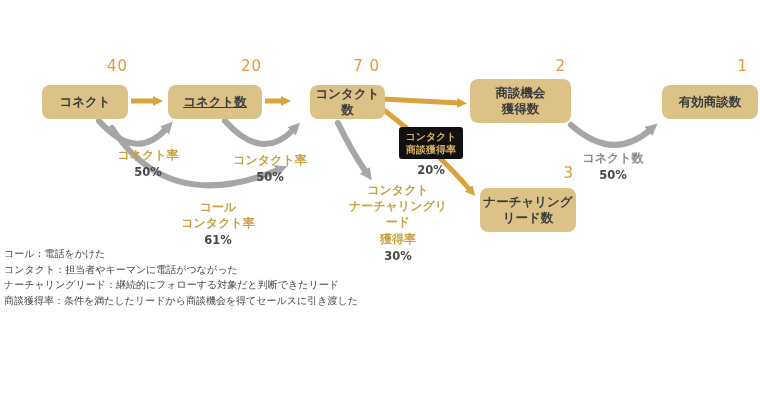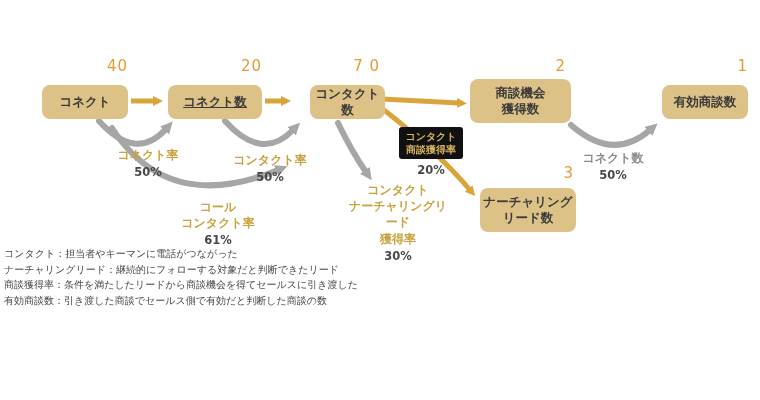--- a/index.html
+++ b/index.html
@@ -67,21 +67,21 @@
   <div class="num" style="left:292px;top:57px;width:88px;">7 0</div>
   <div class="num" style="left:470px;top:57px;width:96px;">2</div>
   <div class="num" style="left:662px;top:57px;width:86px;">1</div>
   <div class="num" style="left:480px;top:164px;width:94px;">3</div>
 
   <div class="box" style="left:42px;top:85px;width:86px;height:34px;">コネクト</div>
   <div class="box" style="left:168px;top:85px;width:94px;height:34px;text-decoration:underline;">コネクト数</div>
   <div class="box" style="left:310px;top:85px;width:75px;height:34px;">コンタクト数</div>
   <div class="box" style="left:470px;top:79px;width:101px;height:44px;">商談機会
 獲得数</div>
-  <div class="box" style="left:662px;top:85px;width:86px;height:34px;">有効商談数</div>
+  <div class="box" style="left:662px;top:85px;width:96px;height:34px;">有効商談数</div>
   <div class="box" style="left:480px;top:188px;width:96px;height:44px;">ナーチャリング
 リード数</div>
 
   <div class="rate" style="left:108px;top:147px;width:80px;">
     <div class="rate-label">コネクト率</div>
     <div class="rate-value">50%</div>
   </div>
 
   <div class="rate" style="left:228px;top:152px;width:84px;">
     <div class="rate-label">コンタクト率</div>
@@ -106,19 +106,19 @@
 獲得率</div>
     <div class="rate-value">30%</div>
   </div>
 
   <div class="rate" style="left:572px;top:150px;width:82px;">
     <div class="rate-label gray">コネクト数</div>
     <div class="rate-value">50%</div>
   </div>
 
   <div class="legend">
+    <div class="legend-line">コール：電話をかけた</div>
     <div class="legend-line">コンタクト：担当者やキーマンに電話がつながった</div>
     <div class="legend-line">ナーチャリングリード：継続的にフォローする対象だと判断できたリード</div>
     <div class="legend-line">商談獲得率：条件を満たしたリードから商談機会を得てセールスに引き渡した</div>
-    <div class="legend-line">有効商談数：引き渡した商談でセールス側で有効だと判断した商談の数</div>
   </div>
 
 </div>
 
 </body></html>

